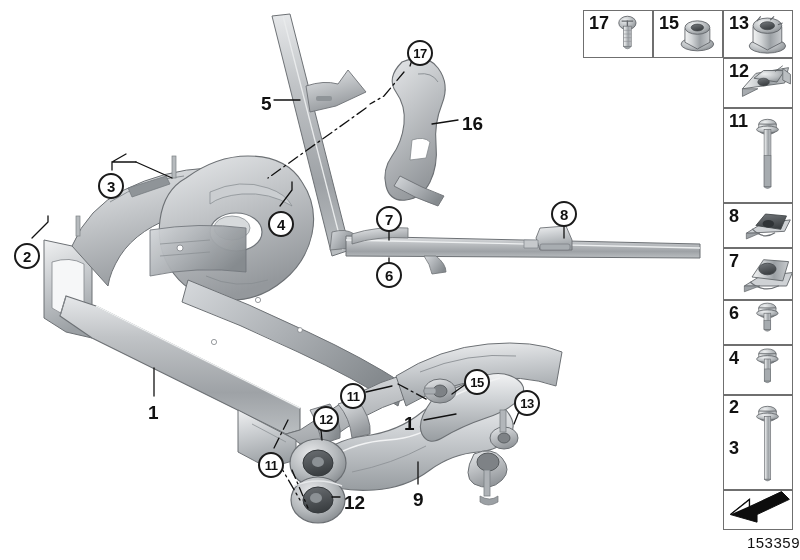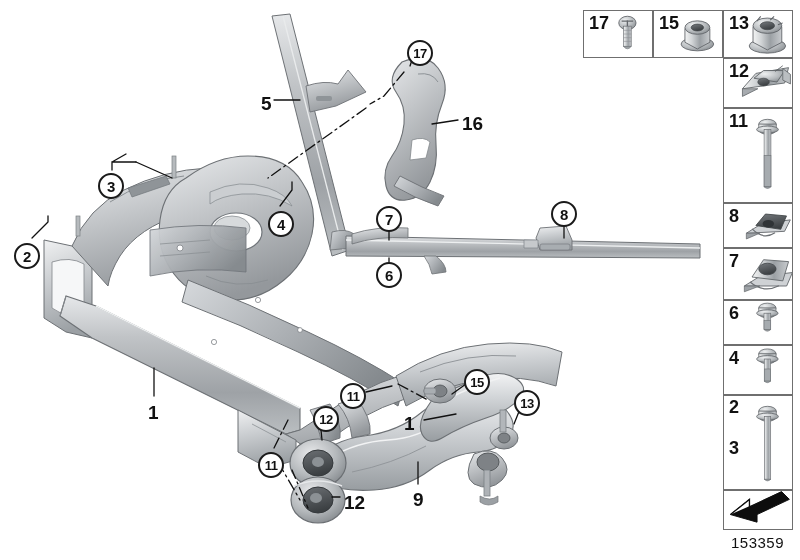--- a/index.html
+++ b/index.html
@@ -34,21 +34,21 @@
   .cell-num{
     position:absolute;left:5px;top:3px;
     font-size:18px;font-weight:bold;color:#111111;
     font-family:"Liberation Sans", sans-serif;line-height:1.05;
   }
   .cell-num.two-line{top:2px;}
   .cell-art{position:absolute;left:0;top:0;width:100%;height:100%;}
 
   #partnumber{
     position:absolute;left:715px;top:534px;width:85px;
-    text-align:center;font-size:15px;font-weight:normal;
+    text-align:right;font-size:15px;font-weight:normal;
     letter-spacing:0.5px;color:#111111;
     font-family:"Liberation Sans", sans-serif;z-index:30;
   }
 </style>
 </head>
 <body>
 
 <svg id="diagram" viewBox="0 0 800 560">
   <defs>
     <linearGradient id="gMetalA" x1="0" y1="0" x2="0.4" y2="1">

